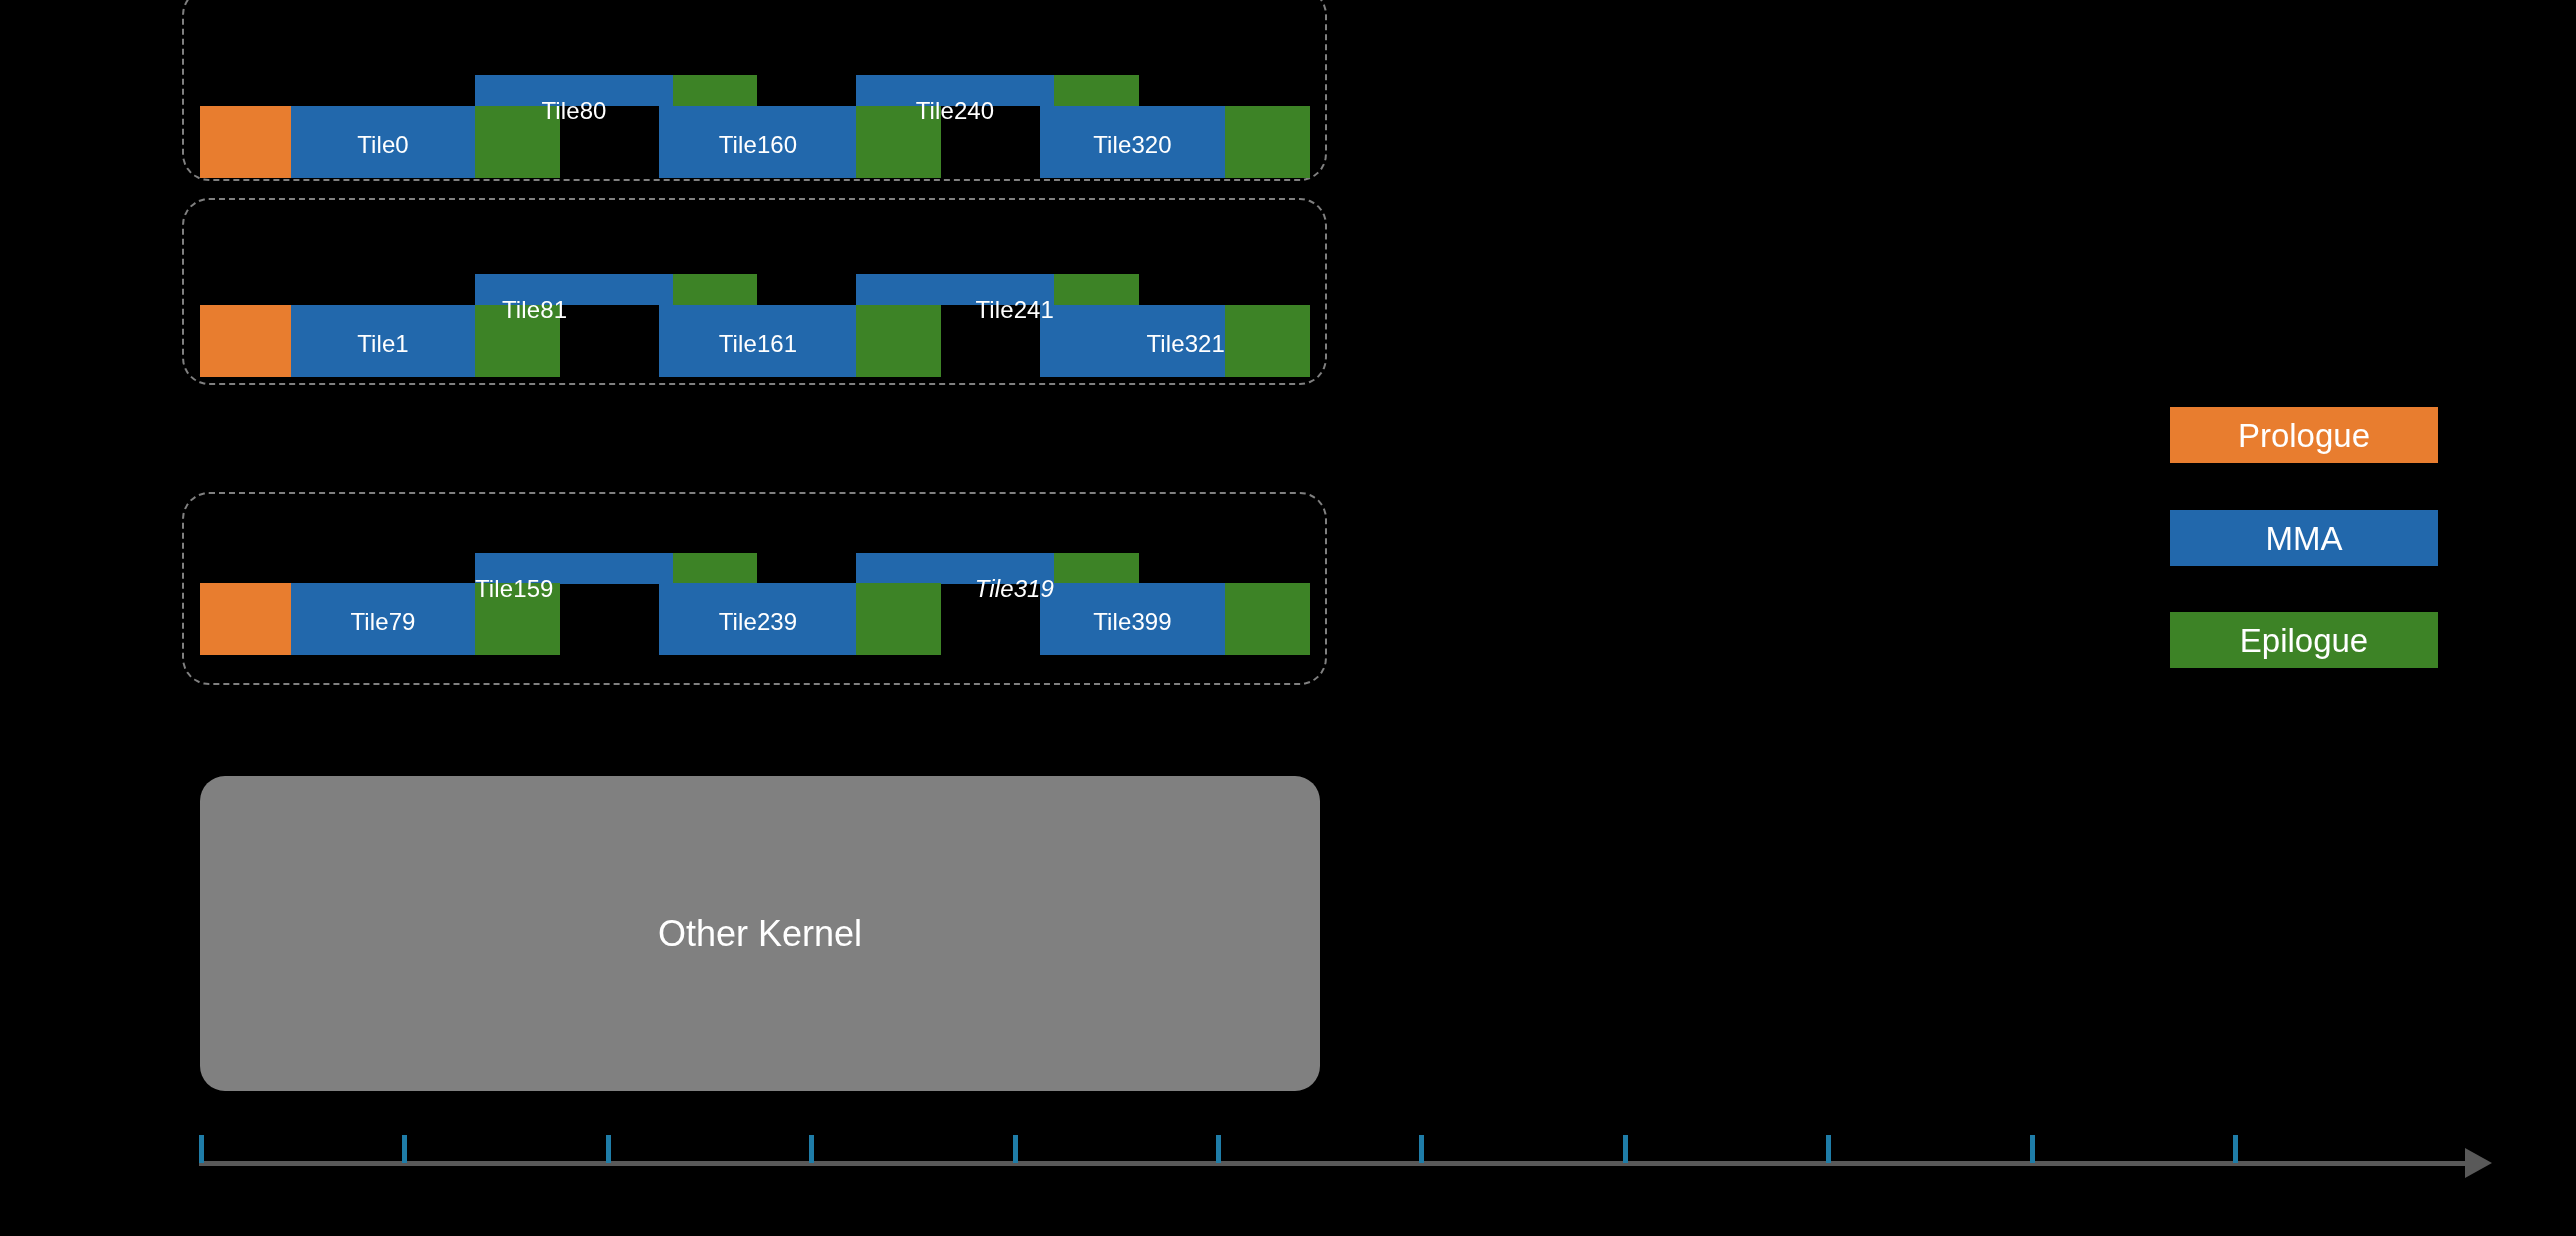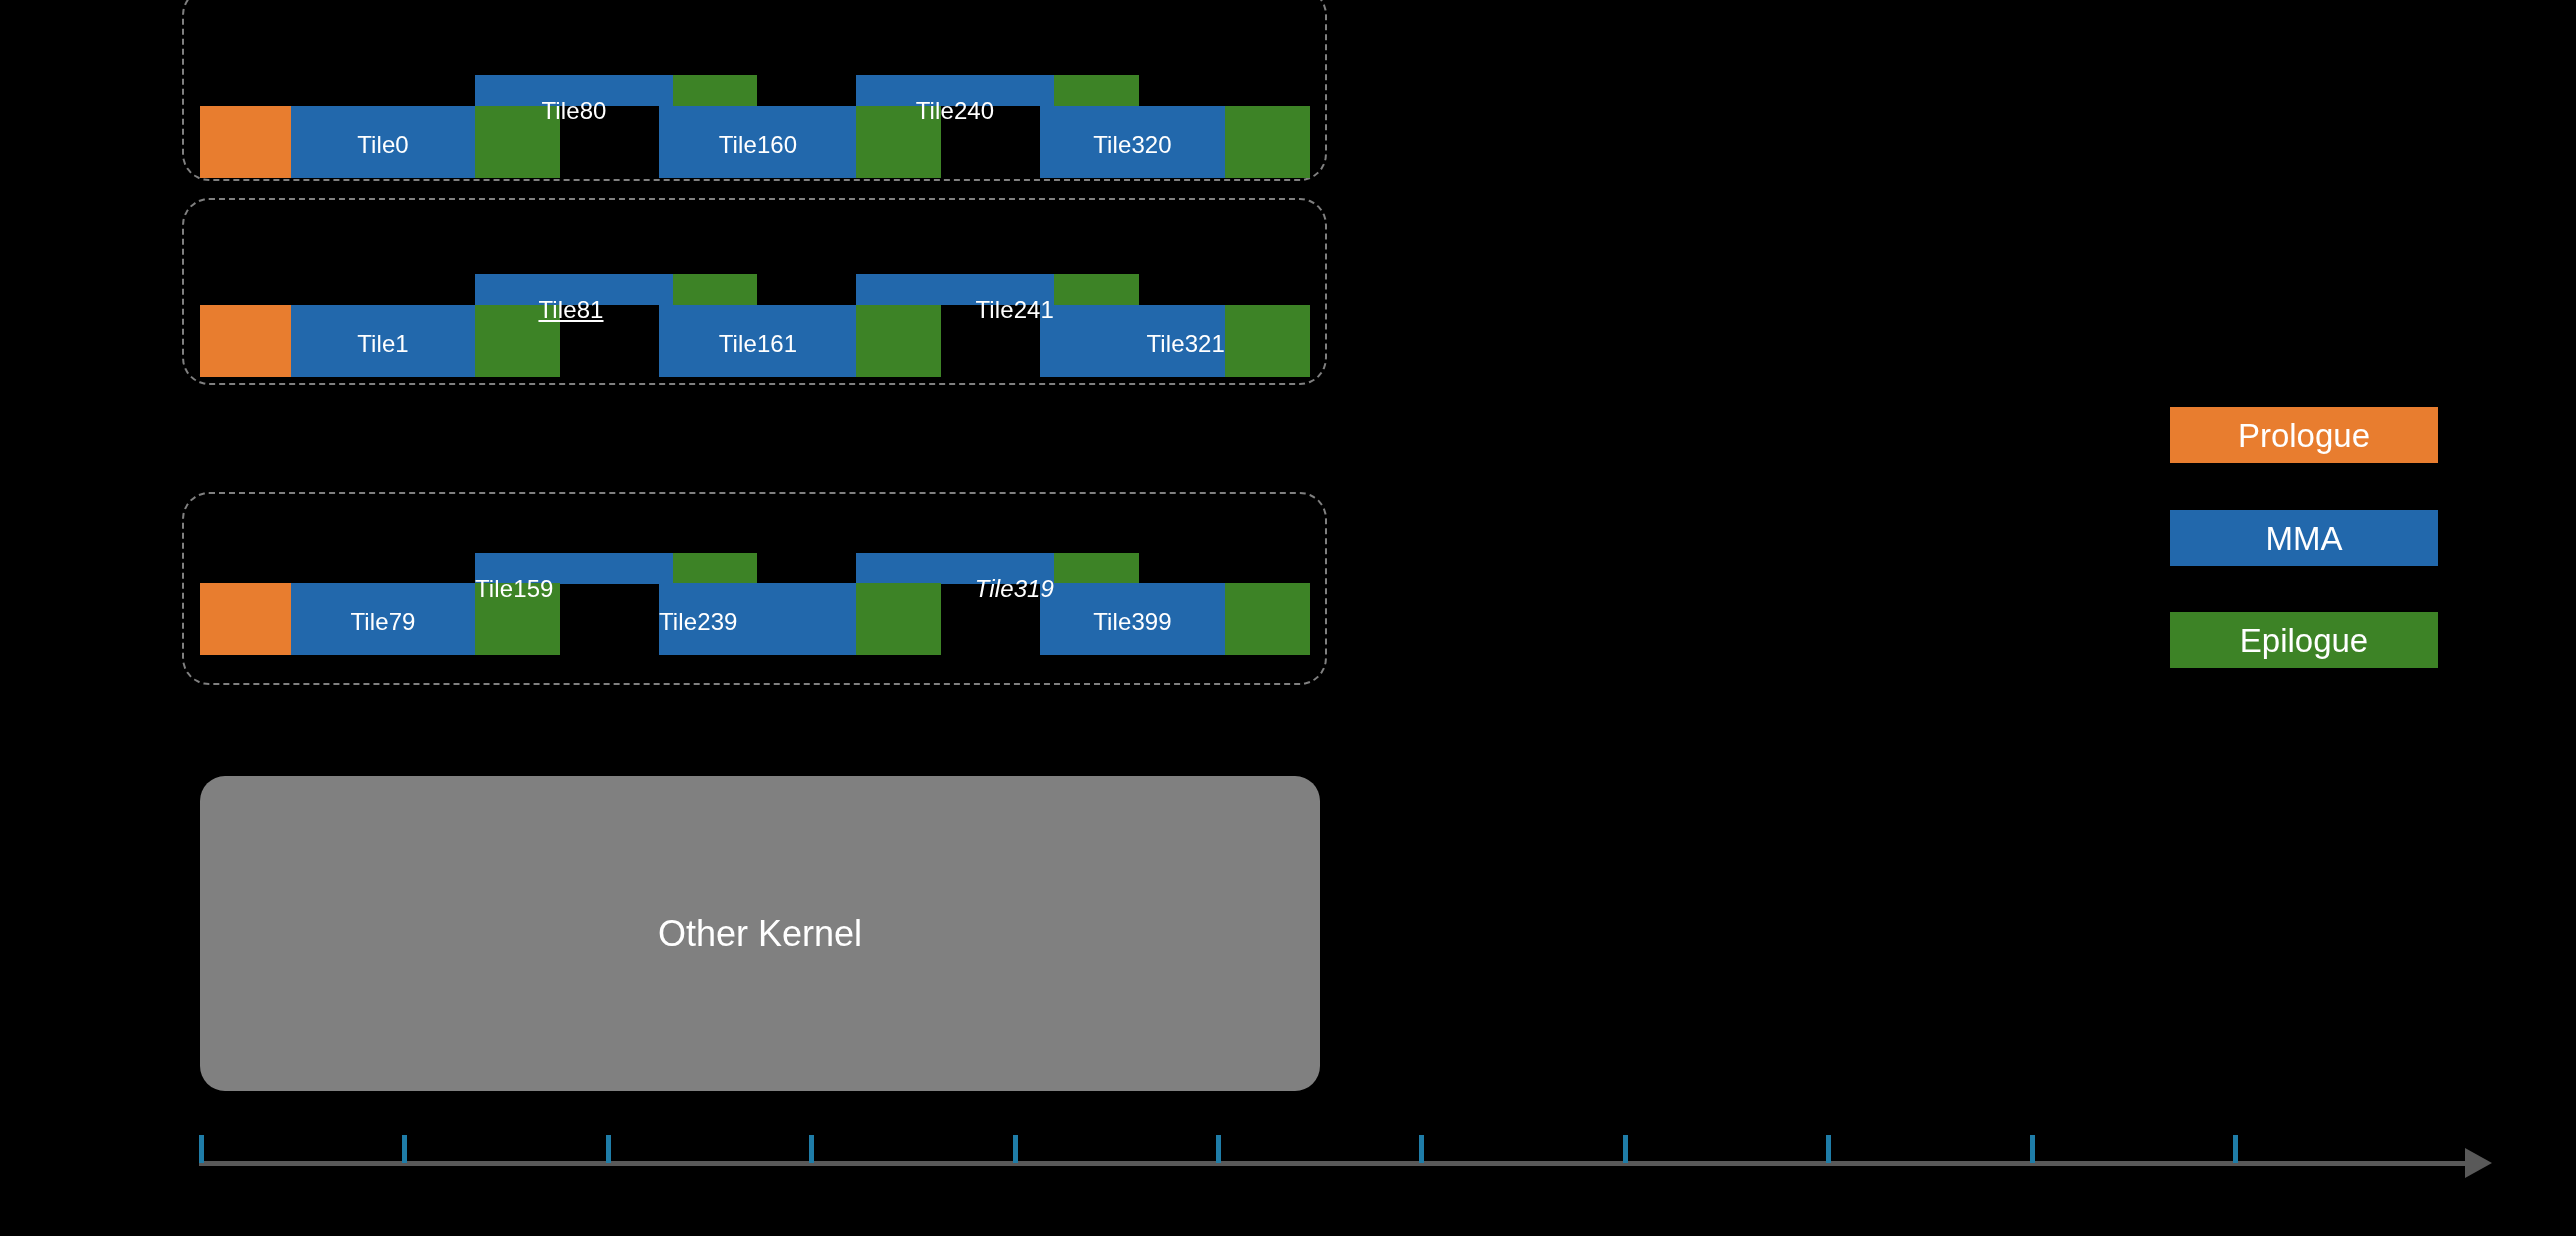--- a/index.html
+++ b/index.html
@@ -129,21 +129,21 @@
 <div class="blk blk-epilogue" style="left:1054px; top:274px; width:85px; height:31px;"></div>
 
 <div class="blk blk-prologue" style="left:200px; top:305px; width:91px; height:72px;"></div>
 <div class="blk blk-mma" style="left:291px; top:305px; width:184px; height:72px;"></div>
 <div class="blk blk-epilogue" style="left:475px; top:305px; width:85px; height:72px;"></div>
 <div class="blk blk-mma" style="left:659px; top:305px; width:198px; height:72px;"></div>
 <div class="blk blk-epilogue" style="left:856px; top:305px; width:85px; height:72px;"></div>
 <div class="blk blk-mma" style="left:1040px; top:305px; width:185px; height:72px;"></div>
 <div class="blk blk-epilogue" style="left:1225px; top:305px; width:85px; height:72px;"></div>
 
-<div class="abs blk-label" style="left:472px; top:298px; width:198px; text-align:center;text-decoration:underline;">Tile81</div>
+<div class="abs blk-label" style="left:502px; top:298px; width:198px; ">Tile81</div>
 <div class="abs blk-label" style="left:856px; top:298px; width:198px; text-align:right;">Tile241</div>
 <div class="abs blk-label" style="left:291px; top:332px; width:184px; text-align:center;">Tile1</div>
 <div class="abs blk-label" style="left:659px; top:332px; width:198px; text-align:center;">Tile161</div>
 <div class="abs blk-label" style="left:1040px; top:332px; width:185px; text-align:right;">Tile321</div>
 
 <div class="abs group-box" style="left:182px; top:492px; width:1145px; height:193px;"></div>
 
 <div class="blk blk-mma" style="left:475px; top:553px; width:198px; height:31px;"></div>
 <div class="blk blk-epilogue" style="left:673px; top:553px; width:84px; height:31px;"></div>
 <div class="blk blk-mma" style="left:856px; top:553px; width:198px; height:31px;"></div>
@@ -153,21 +153,21 @@
 <div class="blk blk-mma" style="left:291px; top:583px; width:184px; height:72px;"></div>
 <div class="blk blk-epilogue" style="left:475px; top:583px; width:85px; height:72px;"></div>
 <div class="blk blk-mma" style="left:659px; top:583px; width:198px; height:72px;"></div>
 <div class="blk blk-epilogue" style="left:856px; top:583px; width:85px; height:72px;"></div>
 <div class="blk blk-mma" style="left:1040px; top:583px; width:185px; height:72px;"></div>
 <div class="blk blk-epilogue" style="left:1225px; top:583px; width:85px; height:72px;"></div>
 
 <div class="abs blk-label" style="left:475px; top:577px; width:198px; ">Tile159</div>
 <div class="abs blk-label" style="left:856px; top:577px; width:198px; text-align:right;font-style:italic;">Tile319</div>
 <div class="abs blk-label" style="left:291px; top:610px; width:184px; text-align:center;">Tile79</div>
-<div class="abs blk-label" style="left:659px; top:610px; width:198px; ">Tile239</div>
+<div class="abs blk-label" style="left:659px; top:610px; width:198px; text-align:center;">Tile239</div>
 <div class="abs blk-label" style="left:1040px; top:610px; width:185px; text-align:center;">Tile399</div>
 
 <div class="abs other-kernel" style="left:200px; top:776px; width:1120px; height:315px;border-radius:25px;">
   <span class="other-kernel-label">Other Kernel</span>
 </div>
 
 <div class="legend-item" style="left:2170px; top:407px; width:268px; height:56px; background:#E87D2F;">
   <span class="legend-label">Prologue</span>
 </div>
 <div class="legend-item" style="left:2170px; top:510px; width:268px; height:56px; background:#2268AC;">

